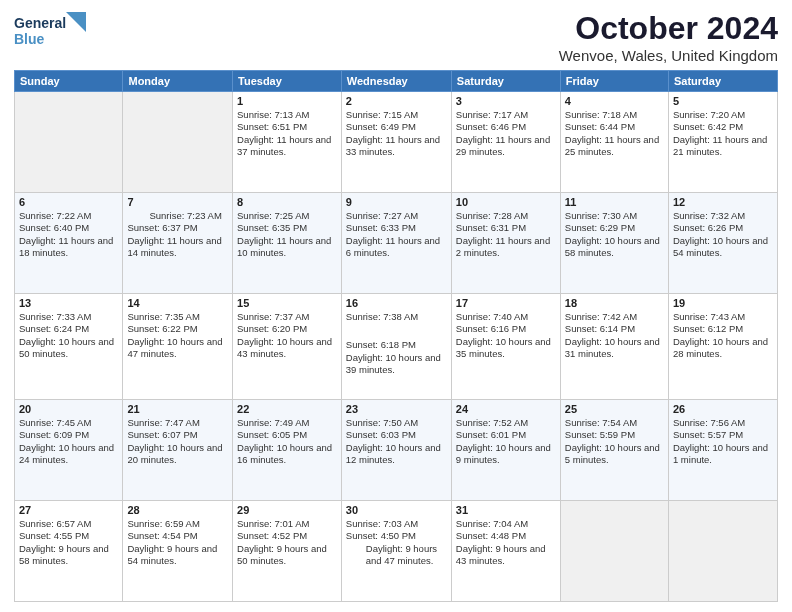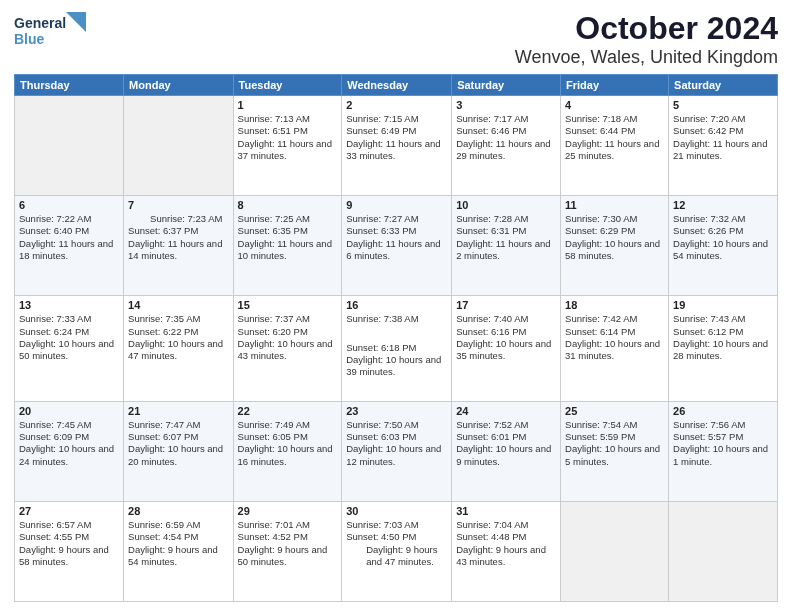--- a/index.html
+++ b/index.html
@@ -30,21 +30,21 @@
     }
     .title-block {
       text-align: right;
     }
     .main-title {
       font-size: 32px;
       font-weight: bold;
       color: #1a1a2e;
     }
     .subtitle {
-      font-size: 18px;
+      font-size: 15px;
       color: #333;
       font-weight: normal;
     }
     table {
       width: 100%;
       border-collapse: collapse;
       flex: 1;
     }
     th {
       background-color: #3472b5;
@@ -99,21 +99,21 @@
     </div>
     <div class="title-block">
       <div class="main-title">October 2024</div>
       <div class="subtitle">Wenvoe, Wales, United Kingdom</div>
     </div>
   </div>
 
   <table>
     <thead>
       <tr>
-      <th>Thursday</th>
+      <th>Sunday</th>
           <th>Monday</th>
           <th>Tuesday</th>
           <th>Wednesday</th>
           <th>Saturday</th>
           <th>Friday</th>
           <th>Saturday</th>
         </tr>
     </thead>
     <tbody id="calendar-body">
     <tr>

